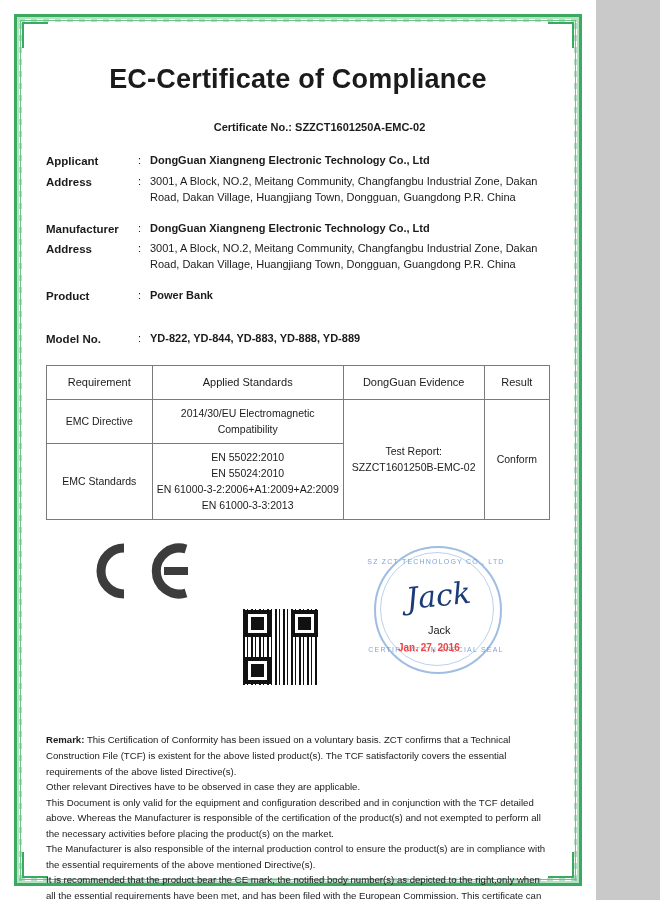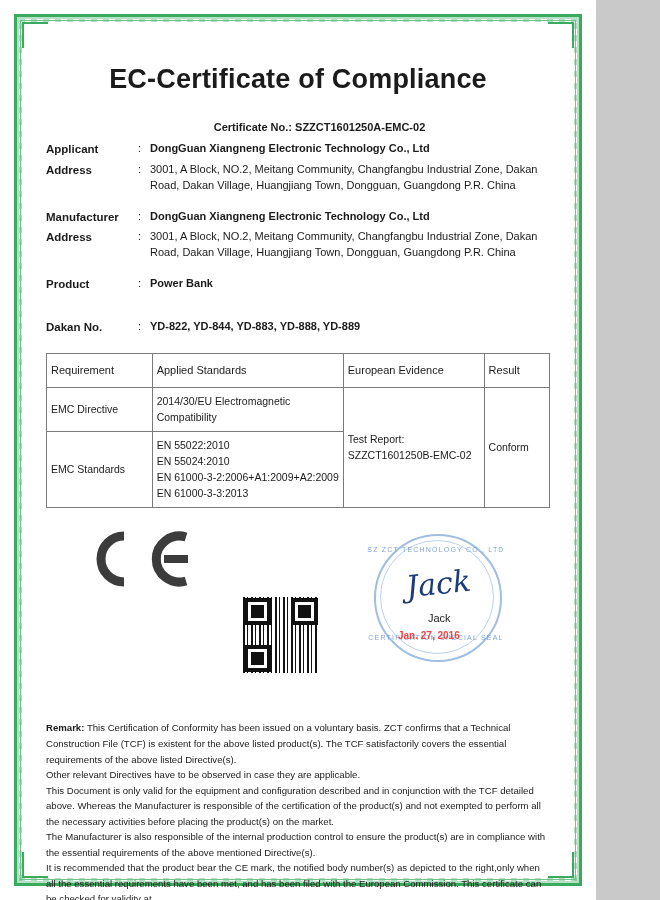--- a/index.html
+++ b/index.html
@@ -77,21 +77,21 @@
   .cert-no {
     text-align: center;
     font-size: 11px;
     font-weight: bold;
     color: #1b1b1b;
     margin-top: 26px;
   }
   .cert-no .label { font-weight: bold; margin-left: 43px; }
 
   table.fields {
-    margin-top: 6px;
+    margin-top: 18px;
     border-collapse: collapse;
     width: 100%;
     font-size: 11px;
     color: #1b1b1b;
   }
   table.fields td {
     vertical-align: top;
     padding: 2px 0;
     line-height: 1.45;
   }
@@ -113,21 +113,21 @@
 
   table.matrix {
     margin-top: 16px;
     width: 100%;
     border-collapse: collapse;
     font-size: 10.5px;
     color: #1b1b1b;
   }
   table.matrix th, table.matrix td {
     border: 1px solid #7a7a7a;
-    text-align: left;
+    text-align: center;
     padding: 6px 4px;
     font-weight: normal;
     line-height: 1.5;
   }
   table.matrix th { font-size: 11px; padding: 8px 4px; }
   .col-req { width: 21%; }
   .col-std { width: 38%; }
   .col-doc { width: 28%; }
   .col-res { width: 13%; }
 
@@ -295,33 +295,33 @@
           <td class="c">:</td>
           <td class="v bold">Power Bank</td>
         </tr>
         <tr class="spacer-row">
             <td colspan="3"></td>
           </tr>
         <tr class="spacer-row">
             <td colspan="3"></td>
           </tr>
         <tr>
-          <td class="k">Dakan No.</td>
+          <td class="k">Model No.</td>
           <td class="c">:</td>
           <td class="v bold">YD-822, YD-844, YD-883, YD-888, YD-889</td>
         </tr>
       </tbody>
     </table>
 
     <table class="matrix">
       <thead>
         <tr>
           <th class="col-req">Requirement</th>
           <th class="col-std">Applied Standards</th>
-          <th class="col-doc">European Evidence</th>
+          <th class="col-doc">DongGuan Evidence</th>
           <th class="col-res">Result</th>
         </tr>
       </thead>
       <tbody>
         <tr>
           <td>EMC Directive</td>
           <td style="white-space: pre-line;">2014/30/EU Electromagnetic
 Compatibility</td>
           <td rowspan="2" style="white-space: pre-line;">Test Report:
 SZZCT1601250B-EMC-02</td>

